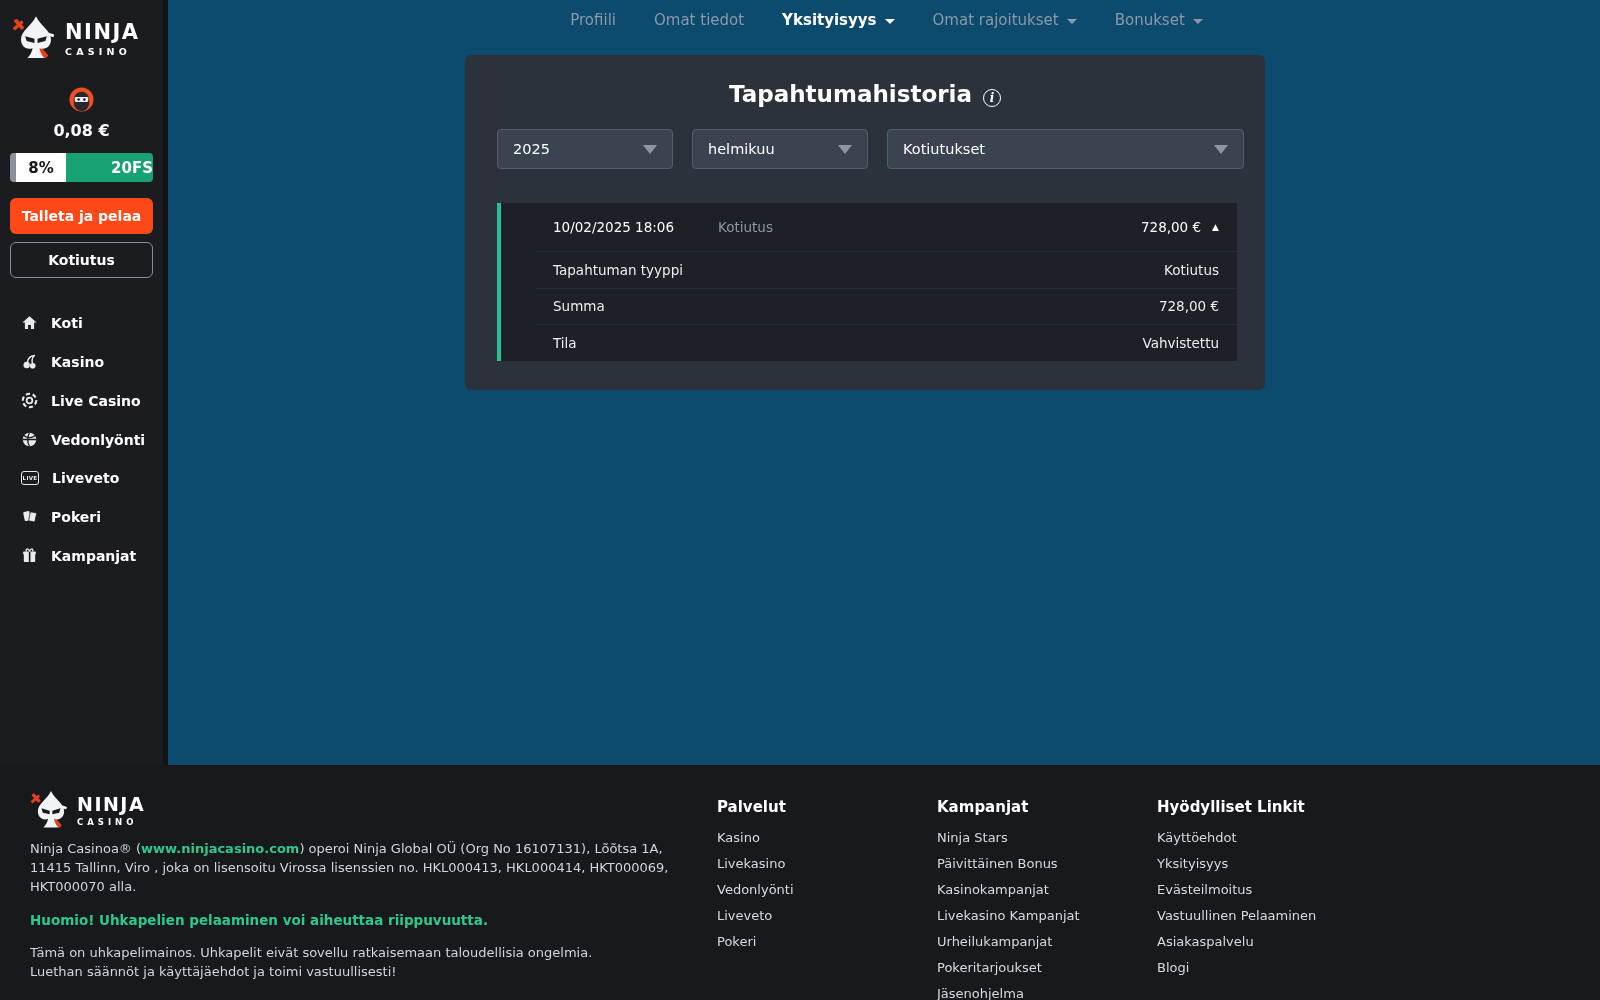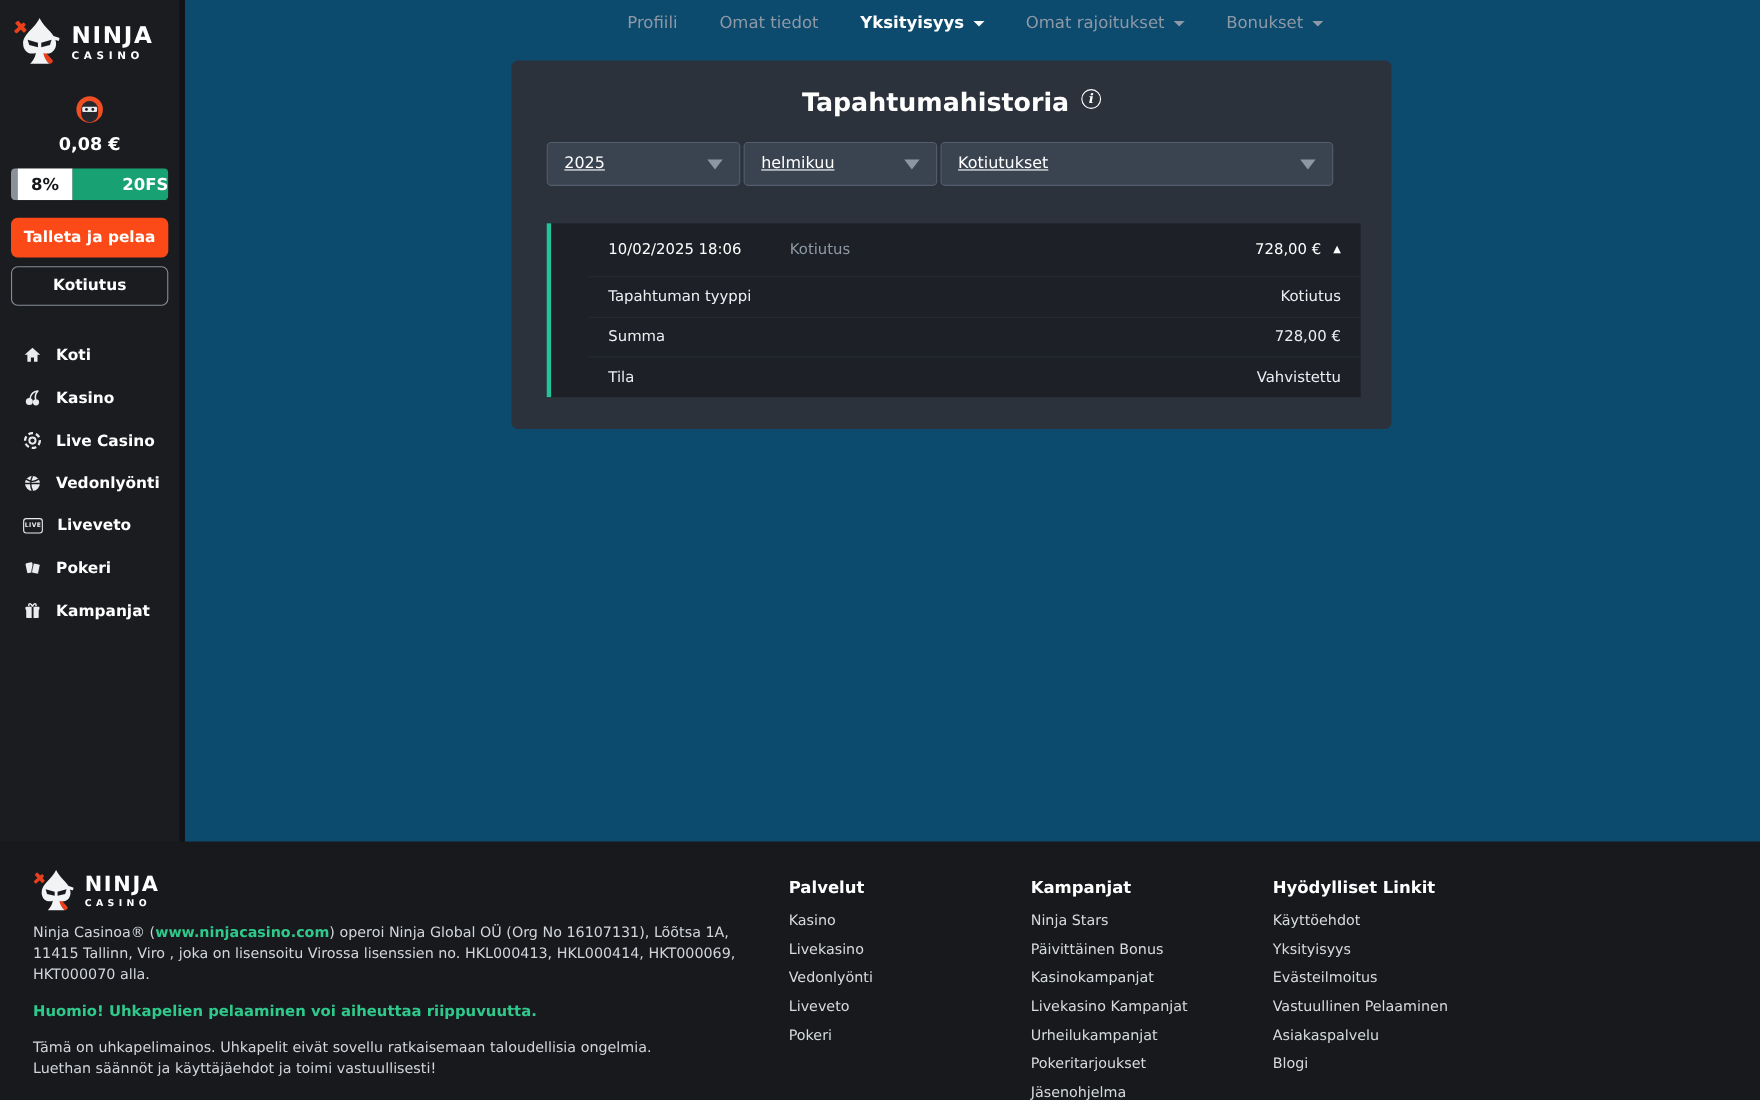--- a/index.html
+++ b/index.html
@@ -50,25 +50,25 @@
 
   
   .main { position: absolute; left: 173px; top: 0; right: 0; bottom: 0; }
   .top-nav { display: flex; justify-content: center; align-items: center; gap: 38px; padding-top: 11px; font-size: 15px; color: #8e99a6; }
   .top-nav .nav-item { display: flex; align-items: center; gap: 8px; cursor: pointer; justify-content: flex-end; }
   .top-nav .nav-item.active { color: #fff; font-weight: bold; }
   .nav-caret { width: 0; height: 0; border-left: 5px solid transparent; border-right: 5px solid transparent; border-top: 5px solid #8e99a6; margin-top: 2px; }
   .nav-item.active .nav-caret { border-top-color: #fff; }
 
   .panel { position: absolute; left: 292px; top: 55px; width: 800px; height: 335px; background: #2c323c; border-radius: 6px; }
-  .panel-title { display: flex; align-items: flex-start; justify-content: center; gap: 11px; padding-top: 26px; }
+  .panel-title { display: flex; align-items: flex-end; justify-content: center; gap: 11px; padding-top: 26px; }
   .panel-title h1 { font-size: 23px; font-weight: bold; color: #fff; }
   .info-icon { width: 18px; height: 18px; border: 1.5px solid #fff; border-radius: 50%; color: #fff; font-size: 12px; font-weight: bold; display: flex; align-items: center; justify-content: center; cursor: pointer; font-family: "DejaVu Serif", serif; font-style: italic; }
 
-  .filters { position: absolute; left: 32px; top: 74px; display: flex; gap: 3px; text-decoration: underline; }
+  .filters { position: absolute; left: 32px; top: 74px; display: flex; gap: 19px; }
   .dropdown { height: 40px; background: #3a4350; border: 1px solid #535e6d; border-radius: 4px; display: flex; align-items: center; padding: 0 15px; font-size: 14.5px; color: #fff; cursor: pointer; }
   .dd-sm { width: 176px; }
   .dd-lg { width: 357px; }
   .dd-caret { margin-left: auto; width: 0; height: 0; border-left: 7px solid transparent; border-right: 7px solid transparent; border-top: 9px solid #8d97a4; }
 
   .tx-card { position: absolute; left: 32px; top: 148px; width: 740px; background: #1d2026; border-left: 4px solid #25c29b; padding-left: 34px; }
   .tx-header { height: 48px; display: flex; align-items: center; padding: 0 18px; font-size: 13.5px; color: #fff; cursor: pointer; }
   .tx-type { color: #8e99a6; margin-left: 44px; }
   .tx-amount { margin-left: auto; }
   .tx-collapse { margin-left: 11px; font-size: 9px; color: #fff; }

